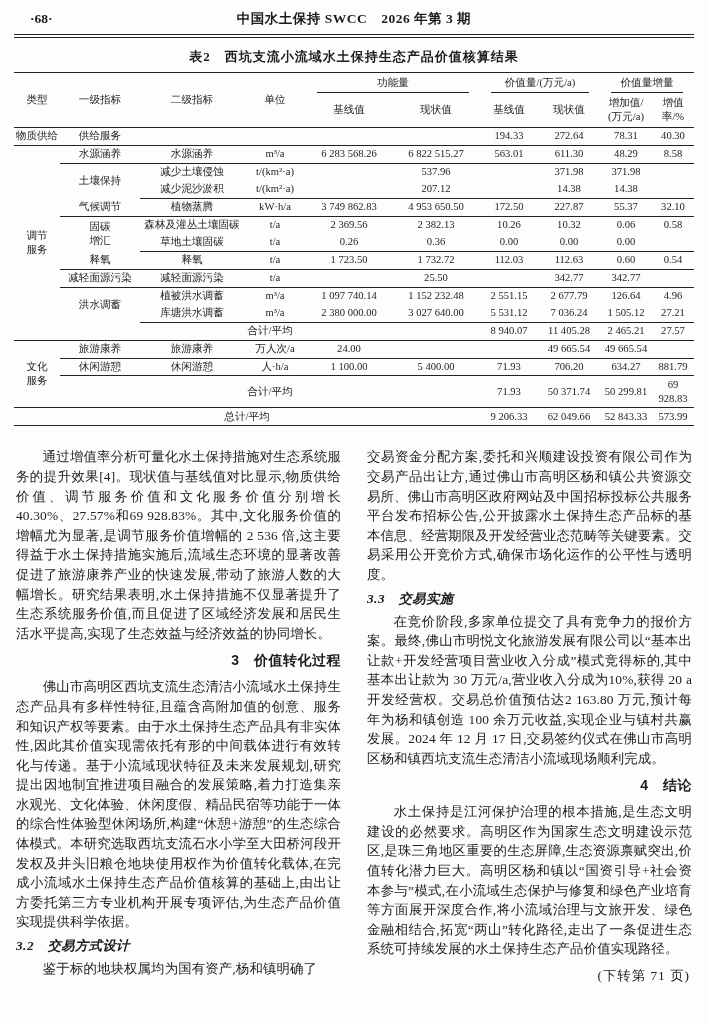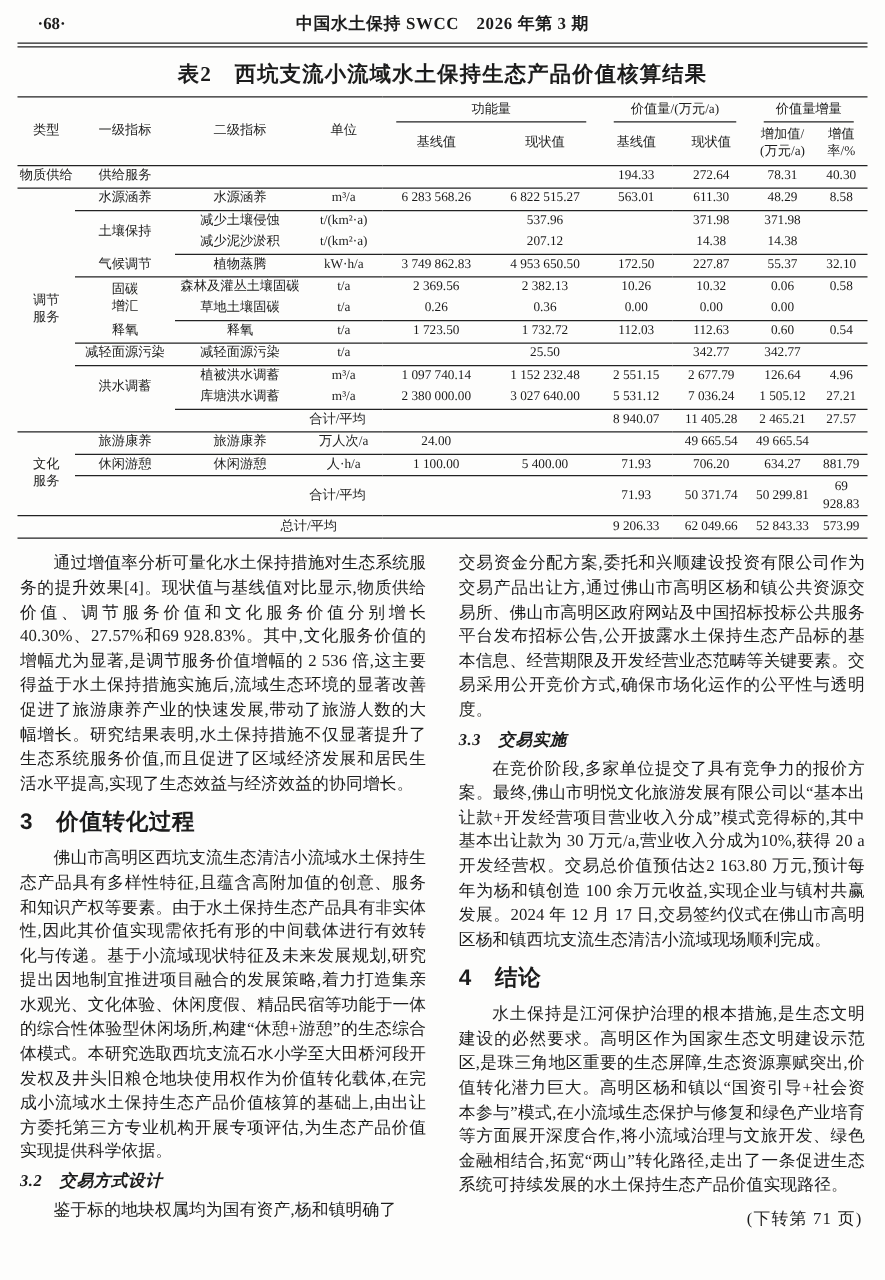--- a/index.html
+++ b/index.html
@@ -26,21 +26,21 @@
   .runhead .spacer { width: 90px; }
   .double-rule {
     height: 4px;
     border-top: 1.6px solid #222;
     border-bottom: 1.6px solid #222;
     margin-bottom: 10px;
   }
 
   
   .tbl-title {
-    text-align: center; font-weight: bold; font-size: 17px;
+    text-align: center; font-weight: bold; font-size: 13px;
     letter-spacing: 1px; margin: 2px 0 6px 0;
   }
   table.results {
     width: 680px; margin: 0 auto;
     border-collapse: collapse;
     font-size: 10.6px;
     border-top: 1.6px solid #222;
     border-bottom: 1.6px solid #222;
     table-layout: fixed;
   }
@@ -52,31 +52,32 @@
   thead th.colhead { border-bottom: 1px solid #222; }
   thead tr.h2 th { border-bottom: 1px solid #222; padding-bottom: 3px; }
   thead th.spanner { padding-top: 3px; }
   thead th.spanner .sp-label {
     display: block; margin: 0 10px; padding-bottom: 2px;
     border-bottom: 1px solid #222;
   }
   tr.rule-full > td, tr.rule-partial > td { border-bottom: 1px solid #222; }
 
   
-  .cols { display: flex; gap: 26px; margin-top: 9px; padding: 0 2px; }
+  .cols { display: flex; gap: 26px; margin-top: 21px; padding: 0 2px; }
   .col { flex: 1; min-width: 0; }
   .col p {
     font-size: 13.4px; line-height: 19.6px;
     text-align: justify; letter-spacing: 0.15px;
   }
   .col p.indent { text-indent: 2em; }
   h2.sec {
-    font-size: 18px; font-weight: bold;
+    font-size: 14px; font-weight: bold;
     margin: 9px 0 7px 0; letter-spacing: 0.5px;
     font-family: "Liberation Sans", "DejaVu Sans", sans-serif;
+    text-align: right;
   }
   h3.subsec {
     font-size: 13.2px; font-weight: bold; font-style: italic;
     margin: 5px 0 4px 0; letter-spacing: 0.5px;
   }
   .cont-note {
     text-align: right; font-size: 13.4px; margin-top: 8px;
     letter-spacing: 1px; padding-right: 2px;
   }
 </style>

